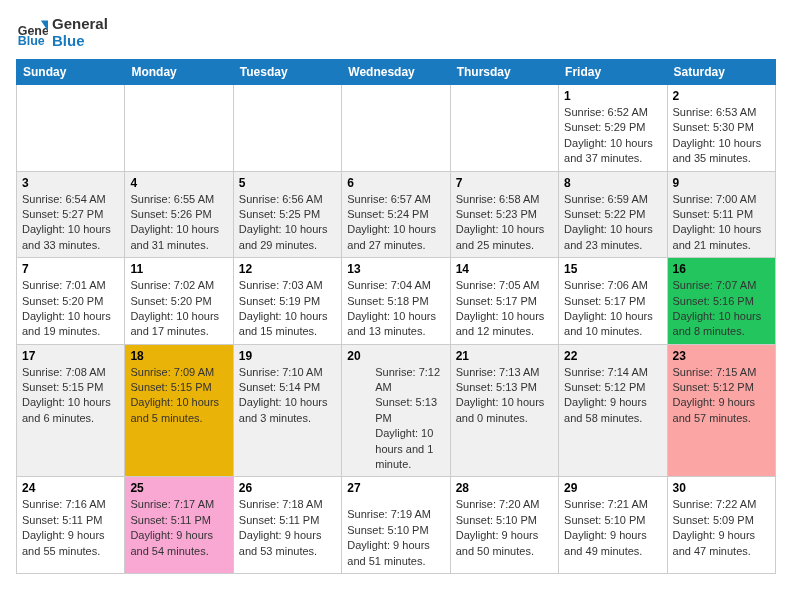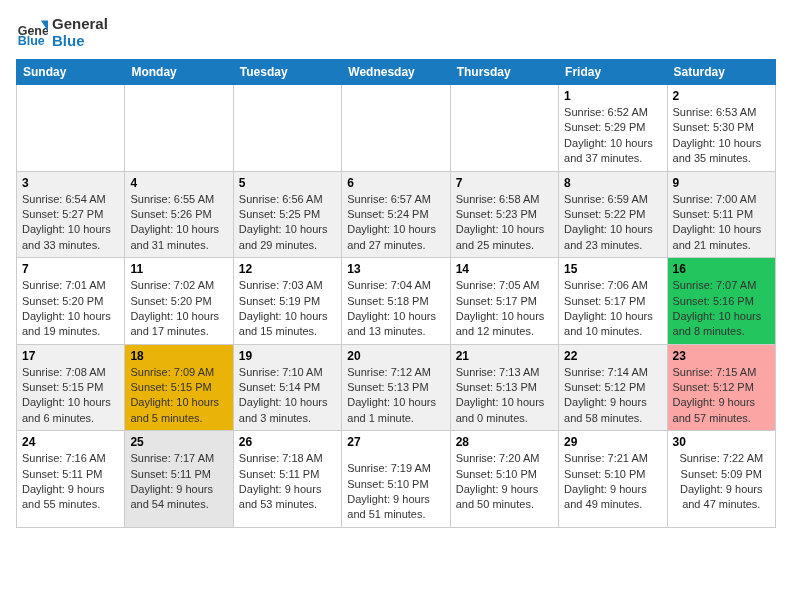--- a/index.html
+++ b/index.html
@@ -241,21 +241,21 @@
 Daylight: 10 hours and 5 minutes.</div>
         </td>
         <td style="background: rgb(240, 240, 240);">
           <span class="day-num">19</span>
           <div class="day-info" style="white-space: pre-line;">Sunrise: 7:10 AM
 Sunset: 5:14 PM
 Daylight: 10 hours and 3 minutes.</div>
         </td>
         <td style="background: rgb(240, 240, 240);">
           <span class="day-num">20</span>
-          <div class="day-info" style="white-space: pre-line;">Sunrise: 7:12 AM
+          <div class="day-info" style="white-space: pre-line; margin-left: 28px;">Sunrise: 7:12 AM
 Sunset: 5:13 PM
 Daylight: 10 hours and 1 minute.</div>
         </td>
         <td style="background: rgb(240, 240, 240);">
           <span class="day-num">21</span>
           <div class="day-info" style="white-space: pre-line;">Sunrise: 7:13 AM
 Sunset: 5:13 PM
 Daylight: 10 hours and 0 minutes.</div>
         </td>
         <td style="background: rgb(240, 240, 240);">
@@ -271,21 +271,21 @@
 Daylight: 9 hours and 57 minutes.</div>
         </td>
       </tr>
       <tr class="row-odd">
         <td style="background: rgb(255, 255, 255);">
           <span class="day-num">24</span>
           <div class="day-info" style="white-space: pre-line;">Sunrise: 7:16 AM
 Sunset: 5:11 PM
 Daylight: 9 hours and 55 minutes.</div>
         </td>
-        <td style="background: #e5e5e5; margin-left: 18px;">
+        <td style="background: #f9a8d4; margin-left: 18px;">
           <span class="day-num">25</span>
           <div class="day-info" style="white-space: pre-line;">Sunrise: 7:17 AM
 Sunset: 5:11 PM
 Daylight: 9 hours and 54 minutes.</div>
         </td>
         <td style="background: rgb(255, 255, 255);">
           <span class="day-num">26</span>
           <div class="day-info" style="white-space: pre-line;">Sunrise: 7:18 AM
 Sunset: 5:11 PM
 Daylight: 9 hours and 53 minutes.</div>
@@ -303,19 +303,19 @@
 Daylight: 9 hours and 50 minutes.</div>
         </td>
         <td style="background: rgb(255, 255, 255);">
           <span class="day-num">29</span>
           <div class="day-info" style="white-space: pre-line;">Sunrise: 7:21 AM
 Sunset: 5:10 PM
 Daylight: 9 hours and 49 minutes.</div>
         </td>
         <td style="background: rgb(255, 255, 255);">
           <span class="day-num">30</span>
-          <div class="day-info" style="white-space: pre-line; text-align: center;">Sunrise: 7:22 AM
+          <div class="day-info" style="white-space: pre-line;">Sunrise: 7:22 AM
 Sunset: 5:09 PM
 Daylight: 9 hours and 47 minutes.</div>
         </td>
       </tr>
     </tbody>
 </table>
 
 </body></html>

